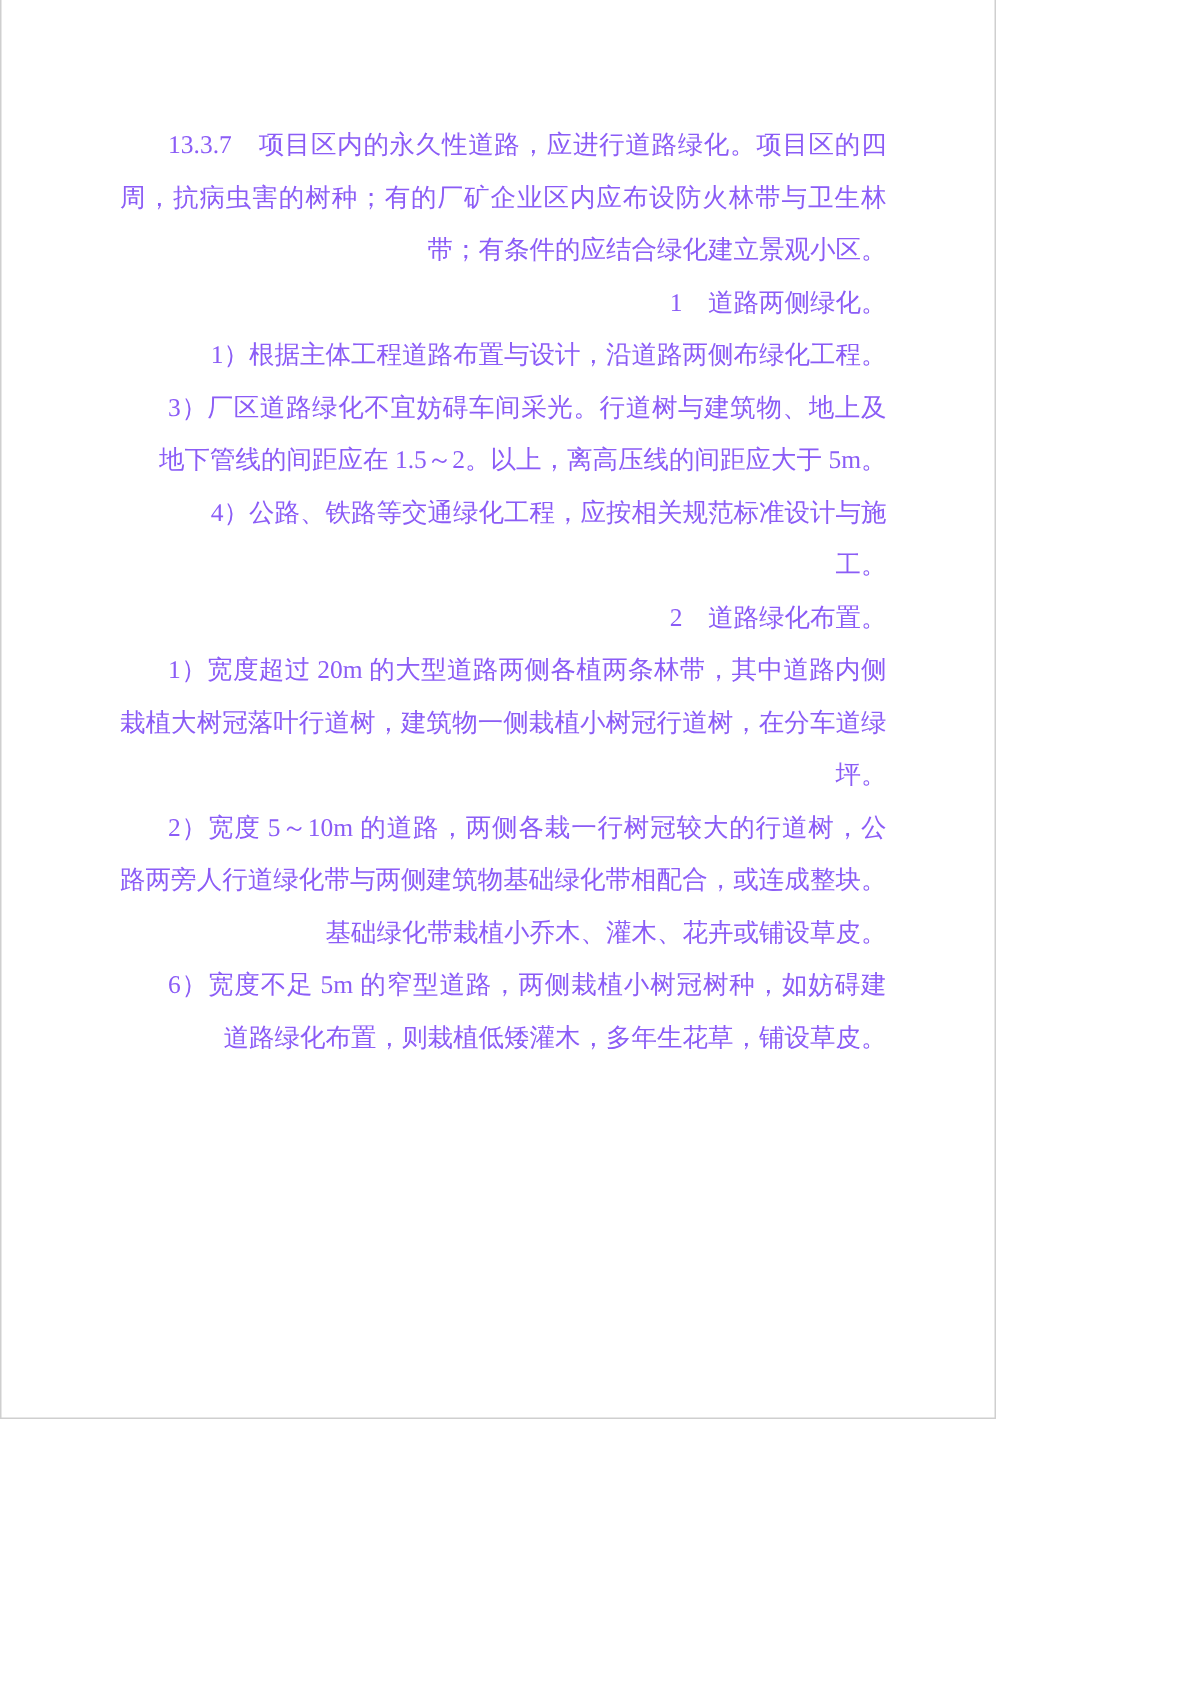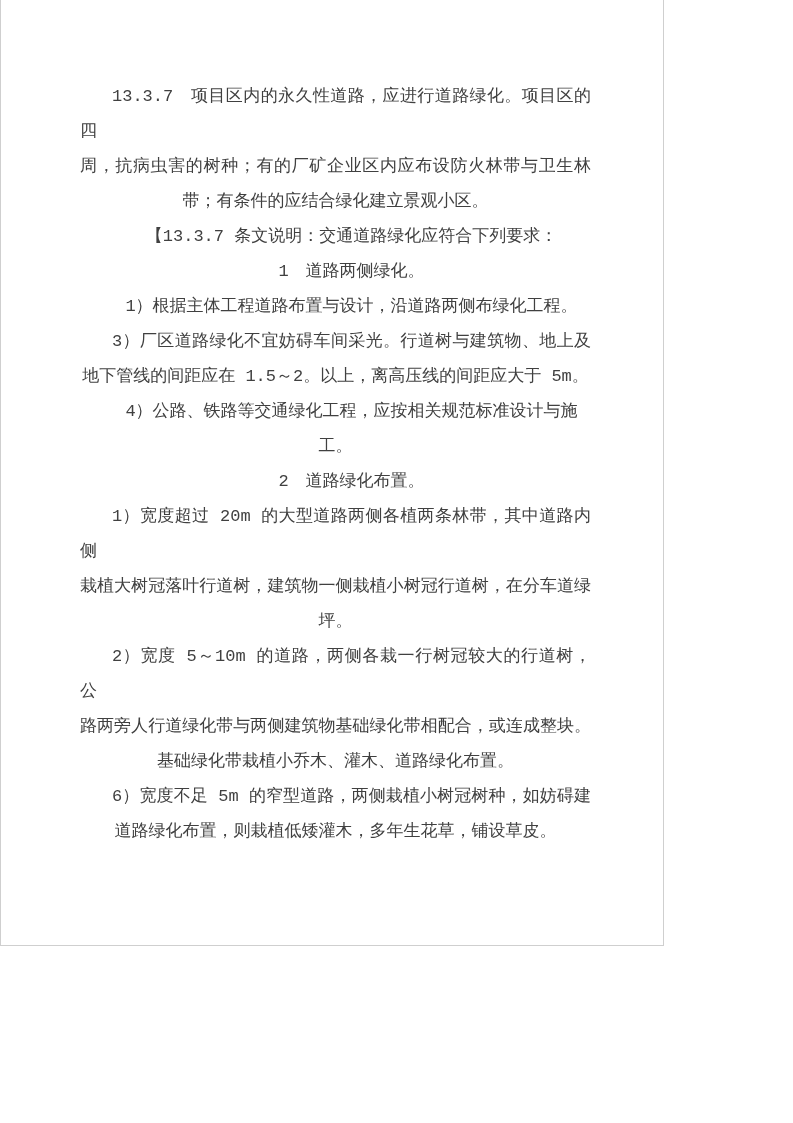--- a/index.html
+++ b/index.html
@@ -27,56 +27,54 @@
     border-left: 1px solid #cfcfcf;
     border-right: 1px solid #cfcfcf;
     border-bottom: 1px solid #cfcfcf;
     box-sizing: border-box;
   }
   .textblock {
     position: absolute;
     left: 79px;
     top: 79px;
     width: 511px;
-    color: #404040;
+    color: #8b5cf6;
     font-size: 17px;
     line-height: 35px;
-    font-family: Liberation Mono, monospace;
   }
   .ln {
     white-space: pre-wrap;
-    text-align: center;
+    text-align: right;
   }
   .ln.stretch {
     text-align: justify;
     text-align-last: justify;
   }
   .ln.indent {
     text-indent: 32px;
   }
 </style>
 </head>
 <body>
 
 <div class="canvas">
   <div class="page">
     <div class="textblock">
       <div class="ln indent stretch">13.3.7　项目区内的永久性道路，应进行道路绿化。项目区的四</div>
       <div class="ln stretch">周，抗病虫害的树种；有的厂矿企业区内应布设防火林带与卫生林</div>
       <div class="ln">带；有条件的应结合绿化建立景观小区。</div>
-      <div class="ln indent">【13.3.7 条文说明：交通道路绿化应符合下列要求：</div>
       <div class="ln indent">1　道路两侧绿化。</div>
       <div class="ln indent">1）根据主体工程道路布置与设计，沿道路两侧布绿化工程。</div>
       <div class="ln indent stretch">3）厂区道路绿化不宜妨碍车间采光。行道树与建筑物、地上及</div>
       <div class="ln">地下管线的间距应在 1.5～2。以上，离高压线的间距应大于 5m。</div>
       <div class="ln indent">4）公路、铁路等交通绿化工程，应按相关规范标准设计与施工。</div>
       <div class="ln indent">2　道路绿化布置。</div>
       <div class="ln indent stretch">1）宽度超过 20m 的大型道路两侧各植两条林带，其中道路内侧</div>
       <div class="ln stretch">栽植大树冠落叶行道树，建筑物一侧栽植小树冠行道树，在分车道绿</div>
       <div class="ln">坪。</div>
       <div class="ln indent stretch">2）宽度 5～10m 的道路，两侧各栽一行树冠较大的行道树，公</div>
       <div class="ln stretch">路两旁人行道绿化带与两侧建筑物基础绿化带相配合，或连成整块。</div>
-      <div class="ln">基础绿化带栽植小乔木、灌木、道路绿化布置。</div>
+      <div class="ln">基础绿化带栽植小乔木、灌木、花卉或铺设草皮。</div>
       <div class="ln indent stretch">6）宽度不足 5m 的窄型道路，两侧栽植小树冠树种，如妨碍建</div>
       <div class="ln">道路绿化布置，则栽植低矮灌木，多年生花草，铺设草皮。</div>
     </div>
   </div>
 </div>
 
 </body></html>

